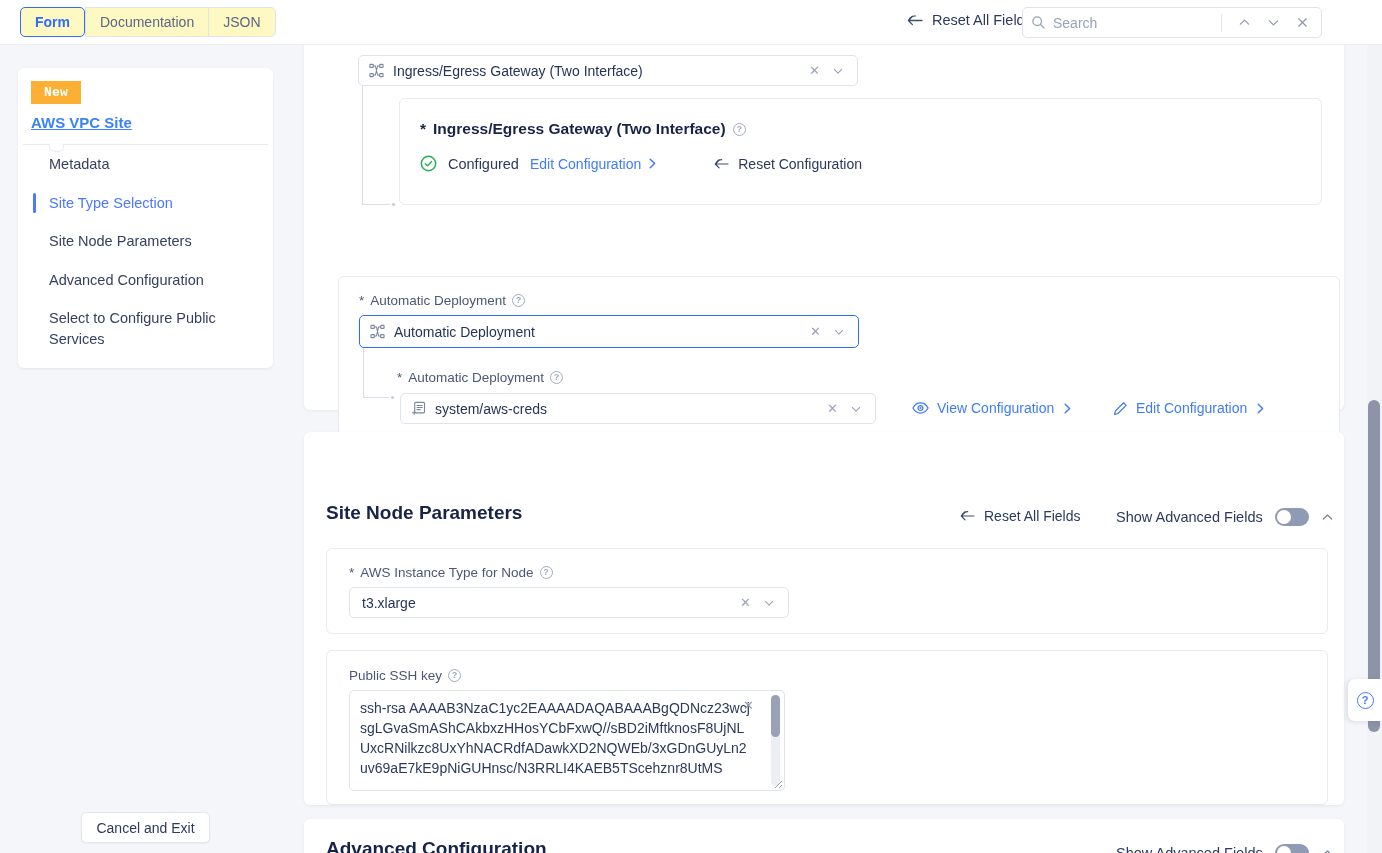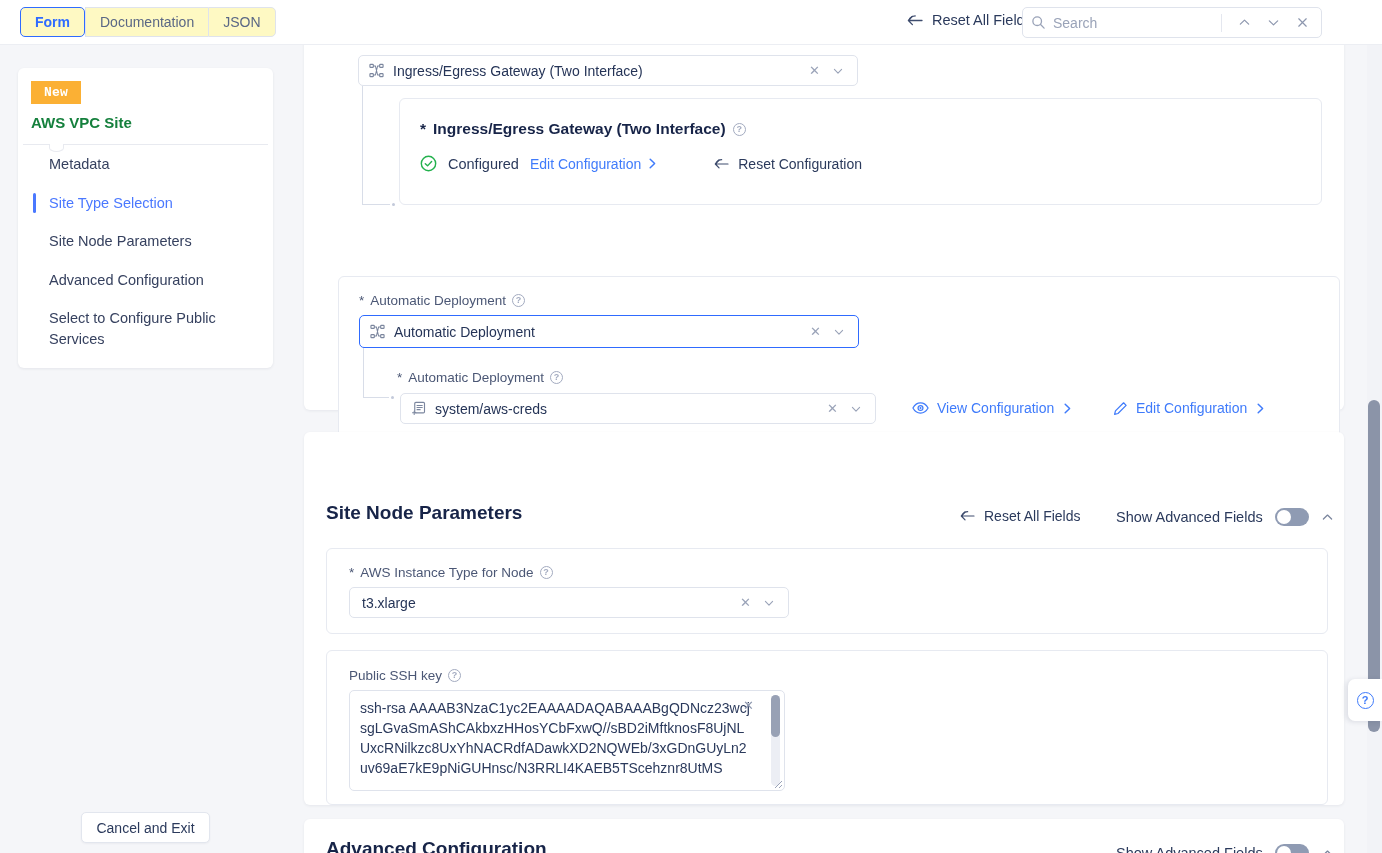--- a/index.html
+++ b/index.html
@@ -53,21 +53,21 @@
   .navcard {
     position:absolute; left:18px; top:23px; width:255px;
     background:#fff; border-radius:6px; box-shadow:0 1px 3px rgba(30,40,70,.08);
     padding-bottom:10px;
   }
   .newbadge {
     display:inline-block; margin:13px 0 0 13px; padding:4px 13px;
     background:#fbb034; color:#fff; font-size:13px; font-weight:700;
     border-radius:0; letter-spacing:.2px;font-family:Liberation Mono, monospace;
   }
-  .navtitle { font-size:15px; font-weight:700; color:#15803d; margin:10px 0 13px 13px; }
+  .navtitle { font-size:15px; font-weight:700; color:#3b82f6; margin:10px 0 13px 13px;text-decoration:underline; }
   .navsep { height:1px; background:#e8eaf0; margin:0 5px; position:relative; }
   .navsep:after{
     content:""; position:absolute; left:26px; top:0; width:13px; height:7px;
     border-left:1px solid #e8eaf0; border-right:1px solid #e8eaf0;
     border-bottom:1px solid #e8eaf0; border-radius:0 0 50% 50%;
     background:#fff;
   }
   .navitem {
     position:relative; padding:9px 14px 9px 31px; font-size:14.5px;
     color:#36415f; cursor:pointer; line-height:1.42;

